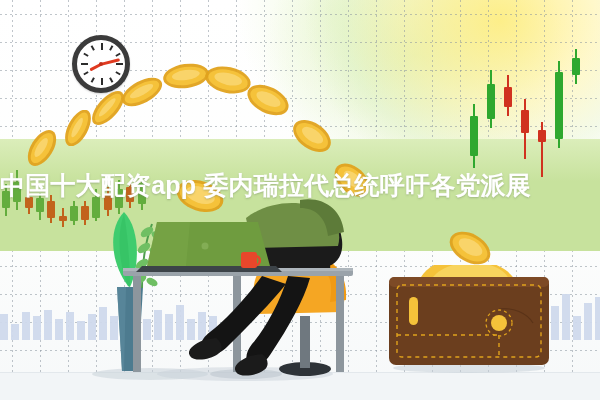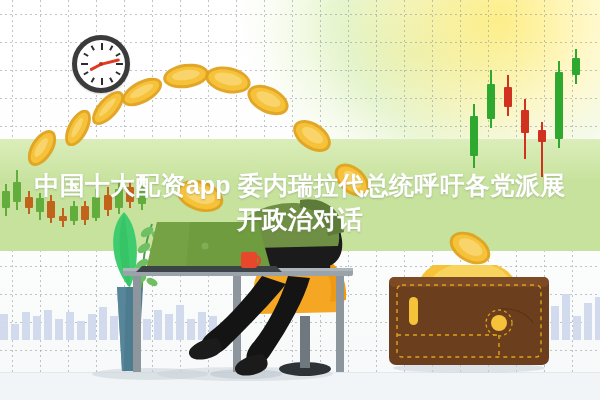--- a/index.html
+++ b/index.html
@@ -97,21 +97,21 @@
     background:#f2f5f7;
     border-top:1px solid #e3e8ec;
   }
 
   
   #wallet { position:absolute; left:385px; top:265px; width:168px; height:108px; }
 
   
   #title-block {
     position:absolute; left:0; right:0; top:168px;
-    text-align:center;
+    text-align:left;
     color:#ffffff;
     font-weight:bold;
     font-size:25px;
     line-height:34px;
     letter-spacing:.2px;
     text-shadow:0 1px 2px rgba(90,110,70,.38), 0 0 1px rgba(255,255,255,.5);
     z-index:40;
     pointer-events:none;
   }
   #title-block .line { display:block; white-space:nowrap; }
@@ -470,16 +470,15 @@
     <path d="M114 44 C128 42 142 48 148 58" fill="none" stroke="#5a3318" stroke-width="1.2"></path>
 
     <circle cx="114" cy="58" r="13" fill="none" stroke="#e0a21c" stroke-width="1.3" stroke-dasharray="3 3"></circle>
     <circle cx="114" cy="58" r="8" fill="#f5c23a"></circle>
 
     <rect x="24" y="32" width="9" height="28" rx="4.5" fill="#f5c23a"></rect>
   </svg>
 
   <div id="title-block">
     <span class="line">中国十大配资app 委内瑞拉代总统呼吁各党派展</span>
-    <span class="line">开政治对话</span>
   </div>
 
 </div>
 
 </body></html>

